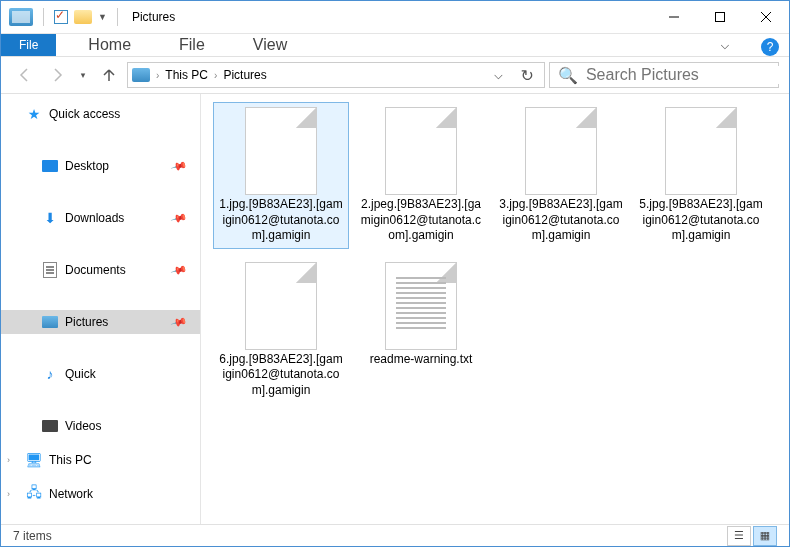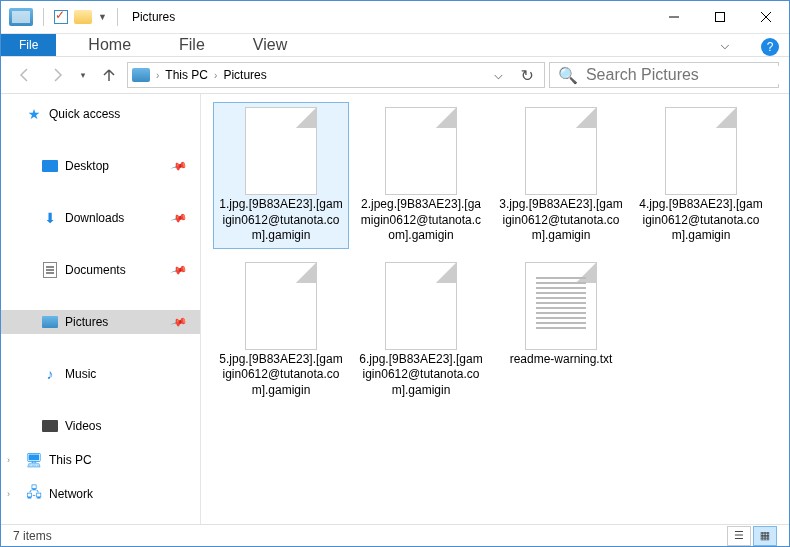--- a/index.html
+++ b/index.html
@@ -190,21 +190,21 @@
           </div>
           <div class="nav-row child selected">
             <span class="nav-ico">
               <span class="pic-ico"></span>
             </span>
             <span>Pictures</span>
             <span class="pin">📌</span>
           </div>
           <div class="nav-row child">
             <span class="nav-ico mus-ico">♪</span>
-            <span>Music</span>
+            <span>Quick</span>
           </div>
           <div class="nav-row child">
             <span class="nav-ico">
               <span class="vid-ico"></span>
             </span>
             <span>Videos</span>
           </div>
         </div>
     </div>
     <div class="nav-group">
@@ -232,24 +232,20 @@
         <div class="file-item">
           <div class="file-thumb"></div>
           <div class="file-label">2.jpeg.[9B83AE23].[gamigin0612@tutanota.com].gamigin</div>
         </div>
         <div class="file-item">
           <div class="file-thumb"></div>
           <div class="file-label">3.jpg.[9B83AE23].[gamigin0612@tutanota.com].gamigin</div>
         </div>
         <div class="file-item">
           <div class="file-thumb"></div>
-          <div class="file-label">4.jpg.[9B83AE23].[gamigin0612@tutanota.com].gamigin</div>
-        </div>
-        <div class="file-item">
-          <div class="file-thumb"></div>
           <div class="file-label">5.jpg.[9B83AE23].[gamigin0612@tutanota.com].gamigin</div>
         </div>
         <div class="file-item">
           <div class="file-thumb"></div>
           <div class="file-label">6.jpg.[9B83AE23].[gamigin0612@tutanota.com].gamigin</div>
         </div>
         <div class="file-item">
           <div class="file-thumb txt"></div>
           <div class="file-label">readme-warning.txt</div>
         </div>

